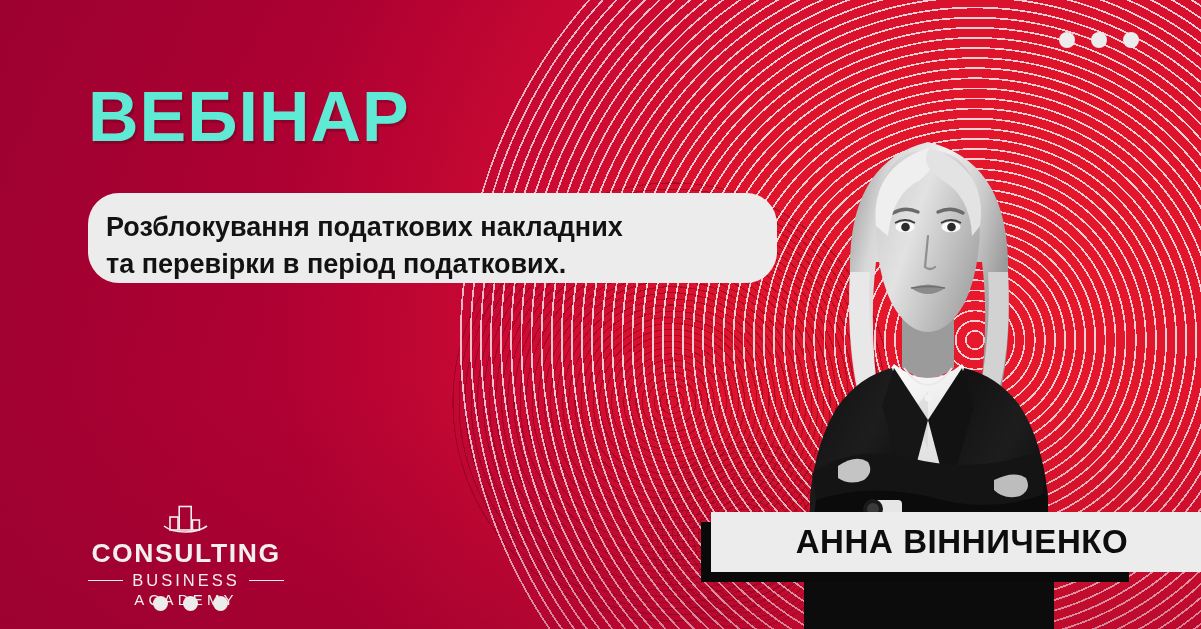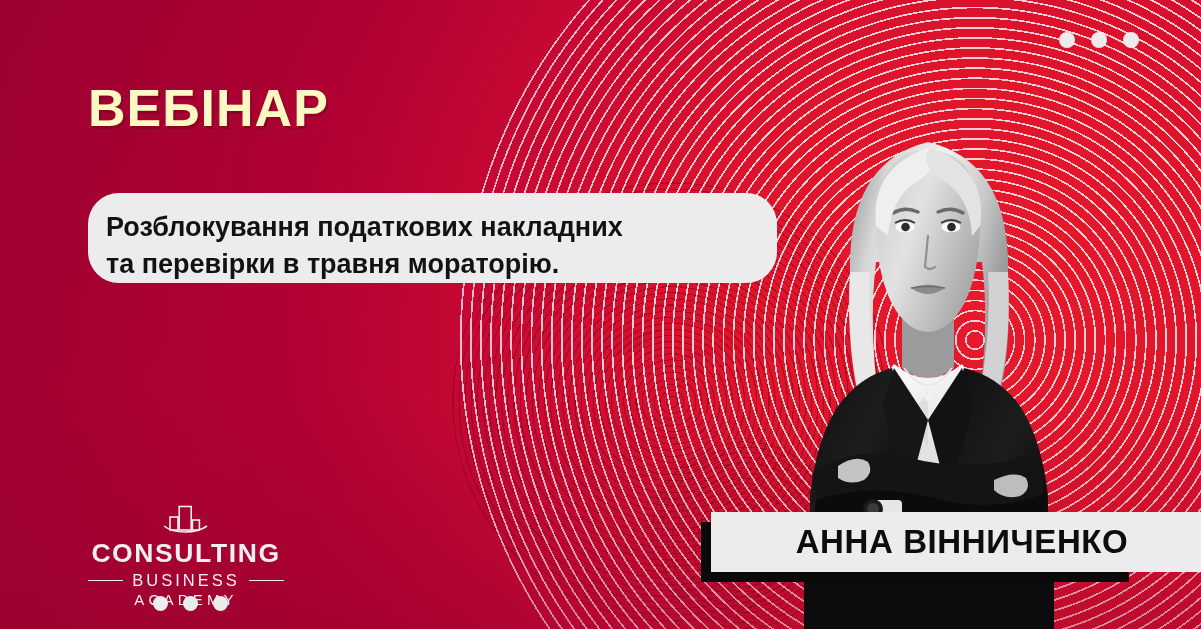--- a/index.html
+++ b/index.html
@@ -89,24 +89,24 @@
   #dots-top-right { right: 62px; top: 32px; gap: 16px; }
   #dots-top-right .dot { width: 16px; height: 16px; }
   #dots-bottom-left { left: 153px; top: 596px; gap: 15px; }
   #dots-bottom-left .dot { width: 15px; height: 15px; }
 
   
   #headline {
     position: absolute;
     left: 88px;
     top: 82px;
-    font-size: 52px;
+    font-size: 70px;
     font-weight: 700;
     letter-spacing: 1px;
-    color: #fef9c3;
+    color: #5eead4;
     line-height: 1;
     text-shadow: 2px 3px 0 rgba(90,0,25,0.35);
   }
 
   
   #subtitle-card {
     position: absolute;
     left: 88px;
     top: 193px;
     width: 689px;
@@ -242,21 +242,21 @@
   <div class="dot-row" id="dots-top-right">
     <span class="dot"></span>
     <span class="dot"></span>
     <span class="dot"></span>
   </div>
 
   <div id="headline">ВЕБІНАР</div>
 
   <div id="subtitle-card">
     <div class="line">Розблокування податкових накладних</div>
-    <div class="line">та перевірки в травня мораторію.</div>
+    <div class="line">та перевірки в період податкових.</div>
   </div>
 
 
   <div id="logo">
     <svg id="logo-mark" width="64" height="34" viewBox="0 0 64 34">
       <g fill="none" stroke="#F2EFF0" stroke-width="1.6">
         <rect x="16" y="14" width="8" height="13"></rect>
         <rect x="25.2" y="3.5" width="12" height="23.5"></rect>
         <rect x="38.4" y="17" width="7" height="10"></rect>
         <path d="M10 23 C 20 31, 42 31, 53 23" stroke-width="1.6"></path>

